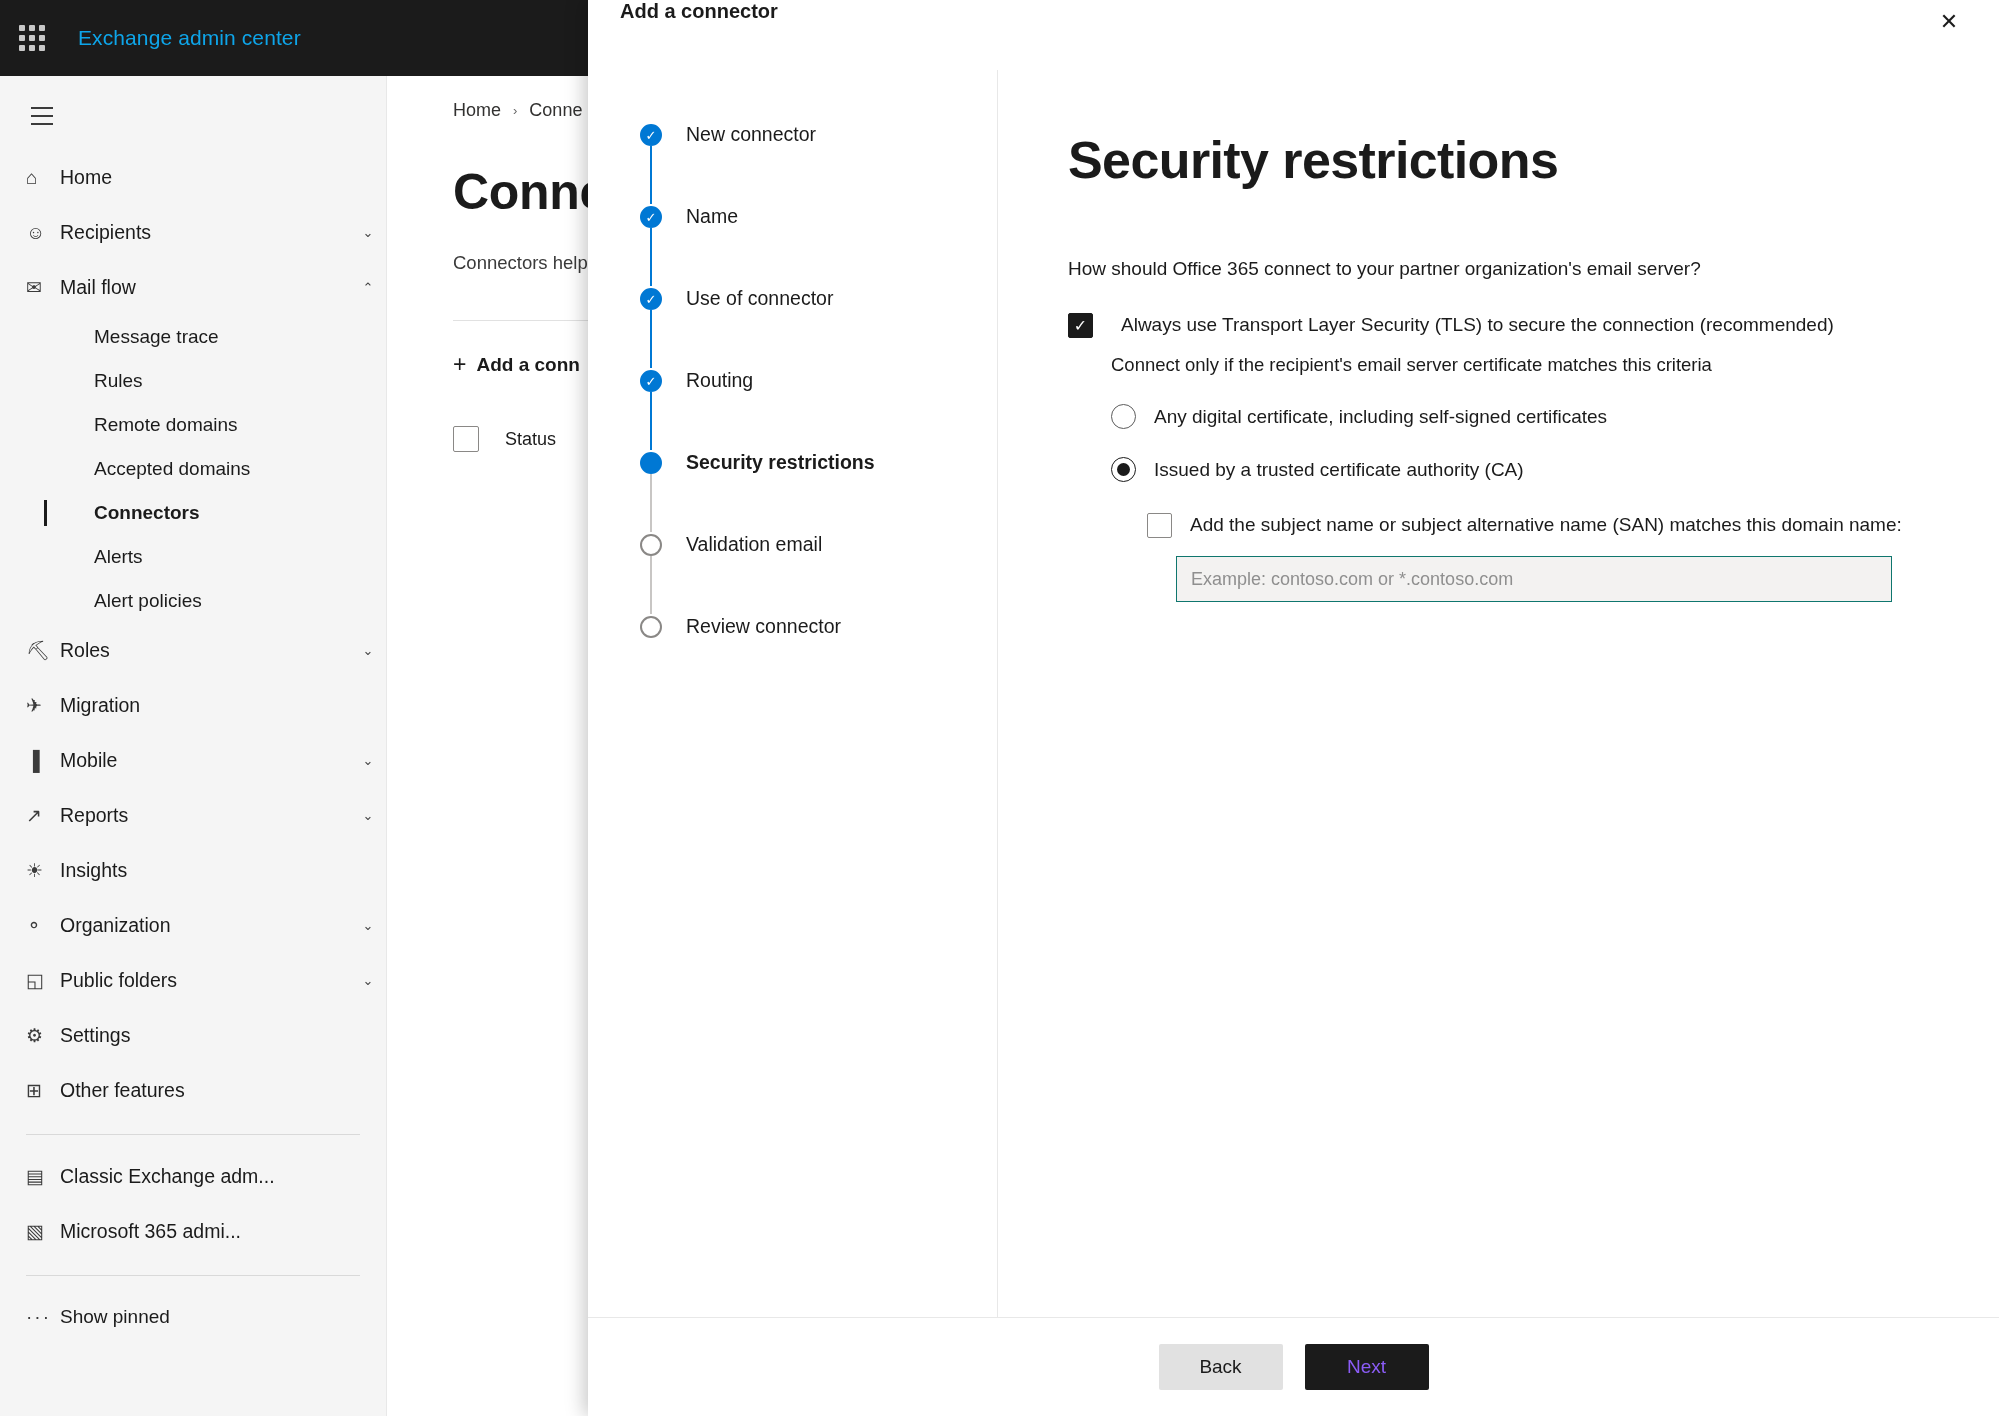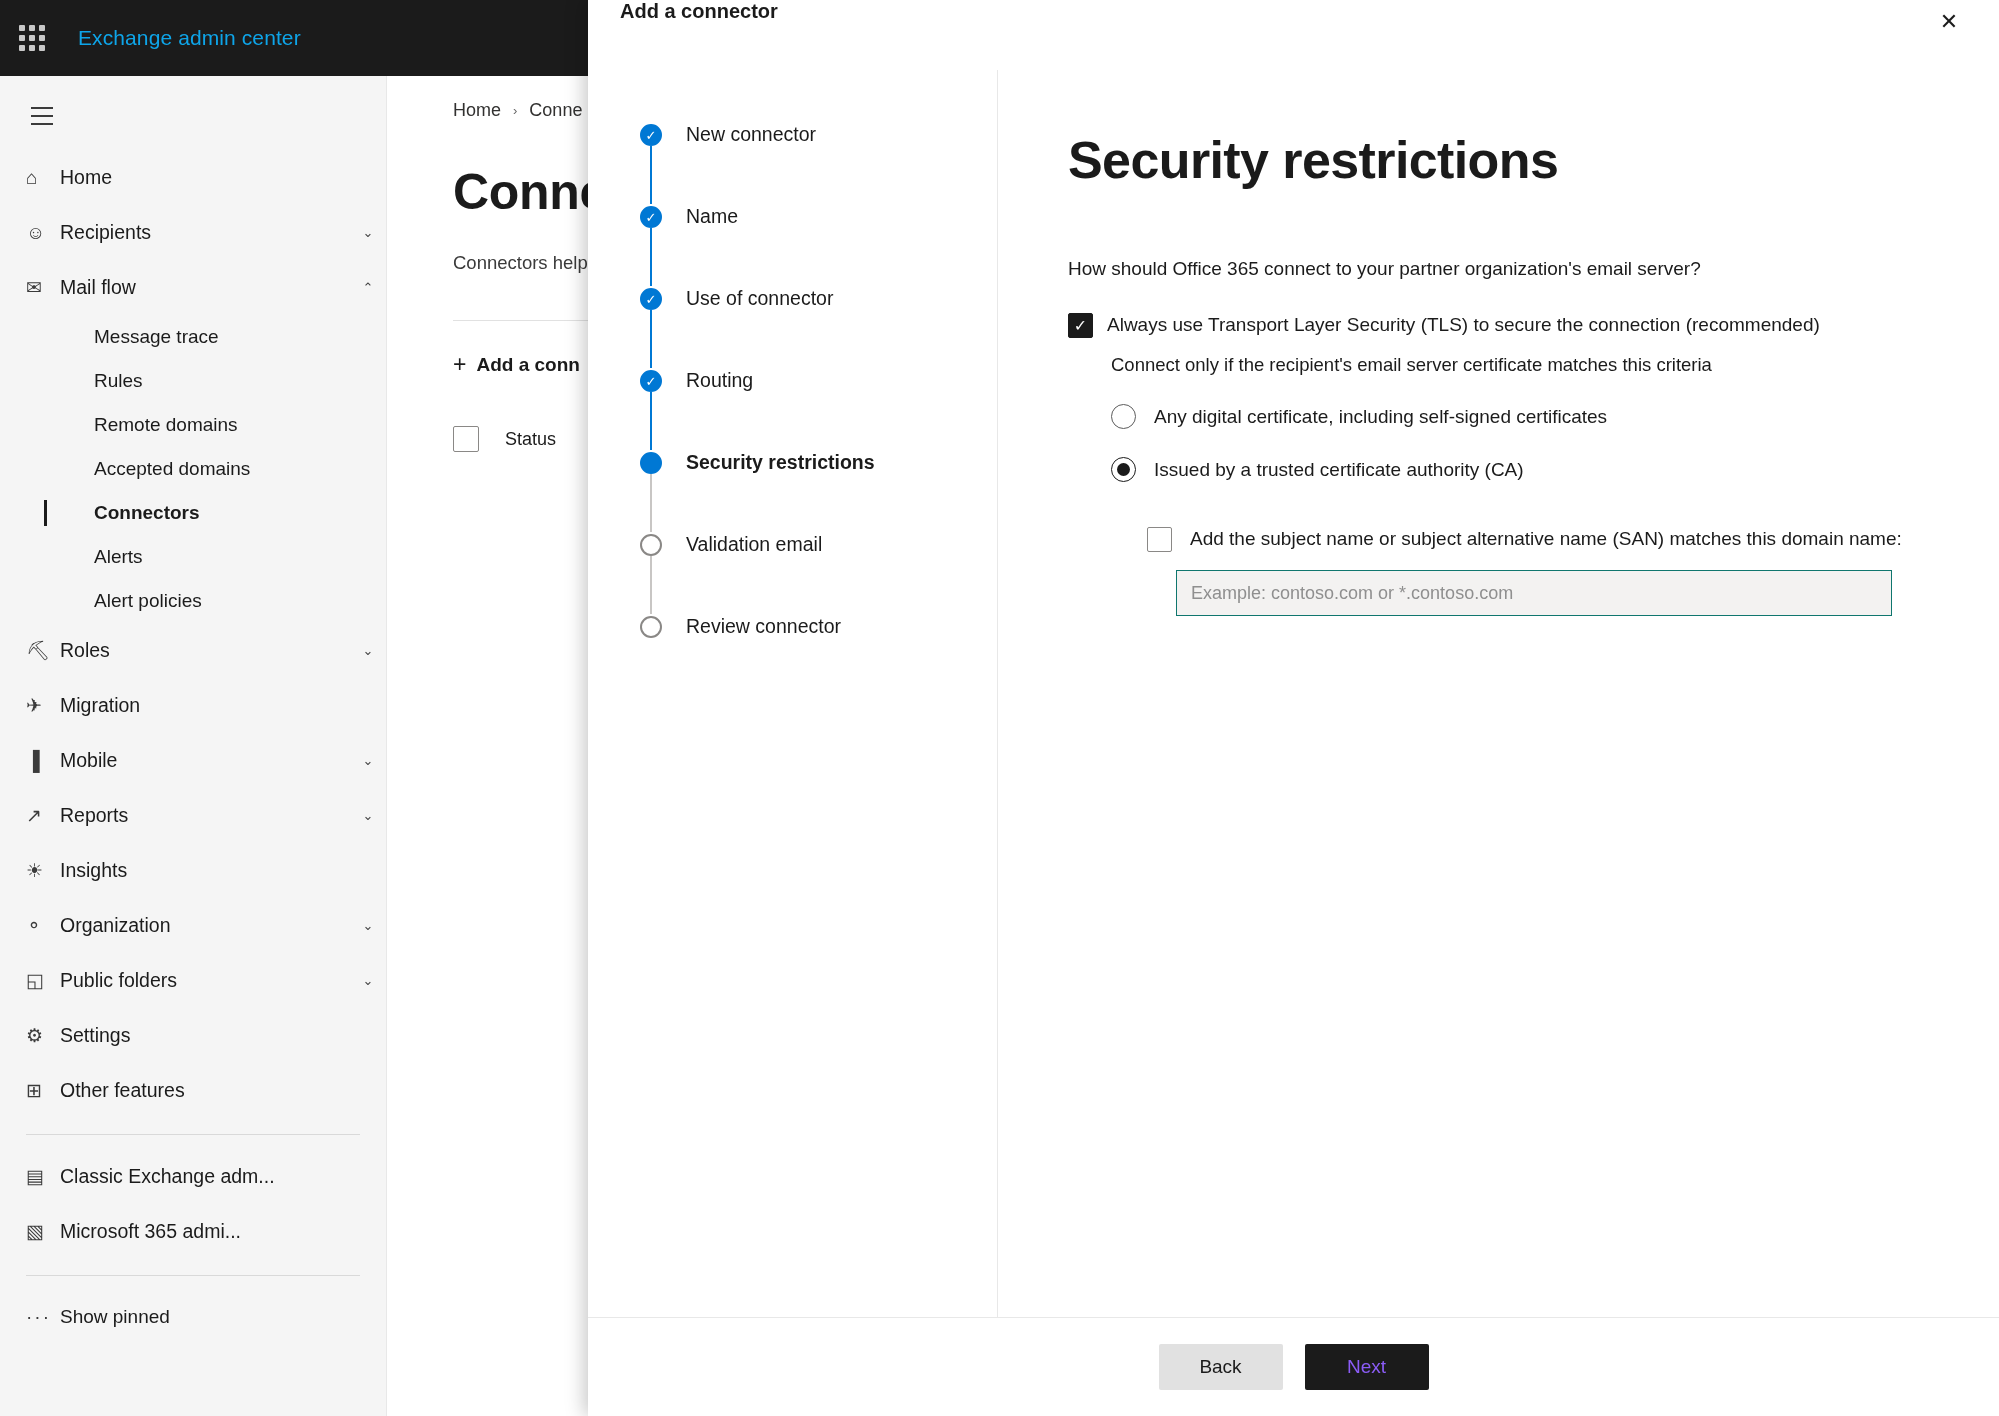--- a/index.html
+++ b/index.html
@@ -260,21 +260,21 @@
     margin-top: 1px;
   }
   .cb.checked {
     background: #1b1b1b;
     border-color: #1b1b1b;
     color: #fff;
     display: flex; align-items: center; justify-content: center;
     font-size: 16px;
   }
   .opt-row .otext {
-    margin-left: 14px;
+    margin-left: 28px;
     font-size: 19px;
     color: #1b1b1b;
     line-height: 26px;
   }
   .sub-note {
     margin: 16px 0 0 43px;
     font-size: 18.5px;
     color: #1b1b1b;
   }
   .radio-row {
@@ -293,21 +293,21 @@
   .rb.selected i {
     width: 13px; height: 13px; border-radius: 50%;
     background: #1b1b1b; display: block;
   }
   .radio-row .rtext {
     margin-left: 18px;
     font-size: 19px; color: #1b1b1b;
   }
   .san-row {
     display: flex; align-items: center;
-    margin: 44px 0 0 79px;
+    margin: 30px 0 0 79px;
   }
   .san-row .stext { margin-left: 18px; font-size: 19px; color: #1b1b1b; }
   .san-input {
     margin: 18px 0 0 108px;
     width: 716px; height: 46px;
     background: #f3f2f1;
     border: 1px solid #0f766e;
     display: flex; align-items: center;
     padding: 0 14px;
     color: #8f8f8f;

